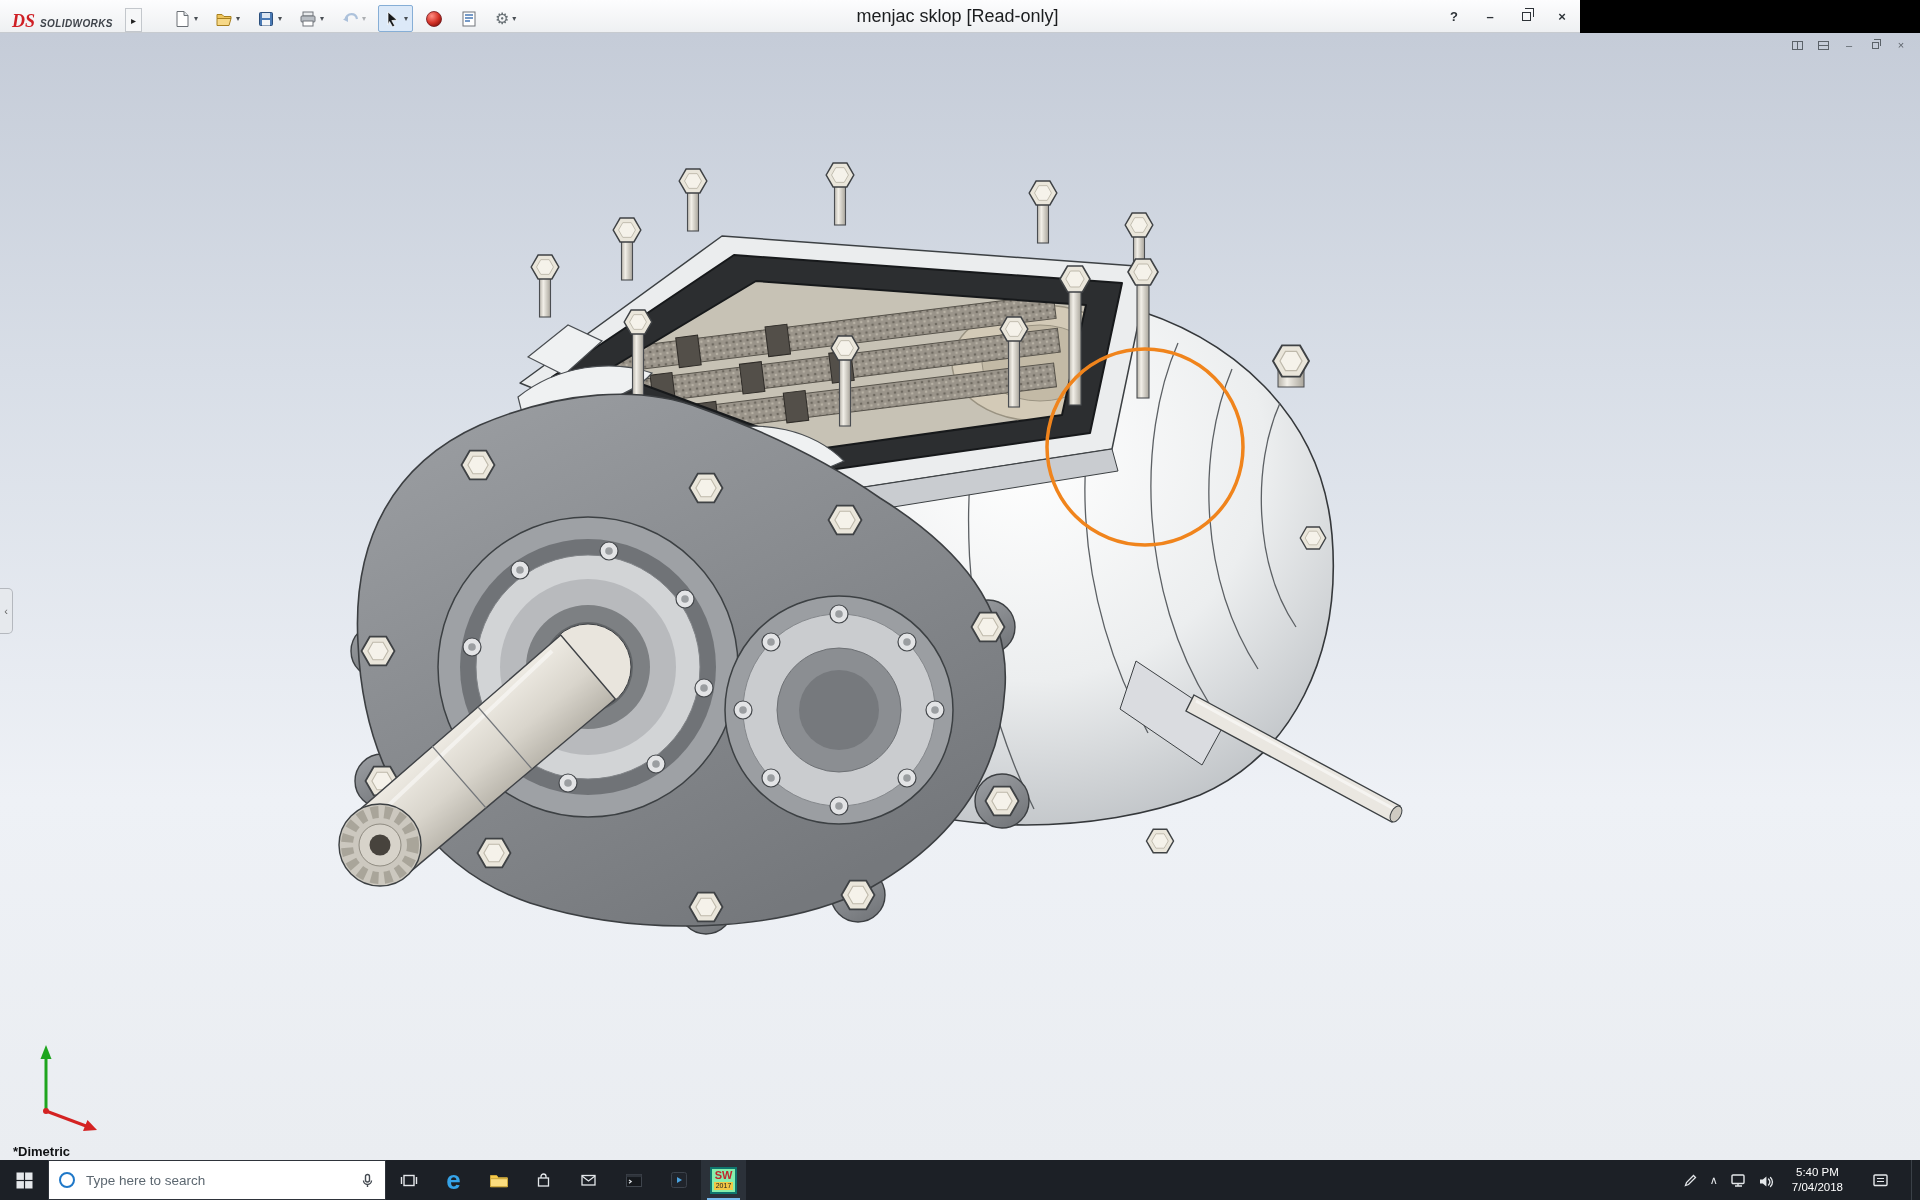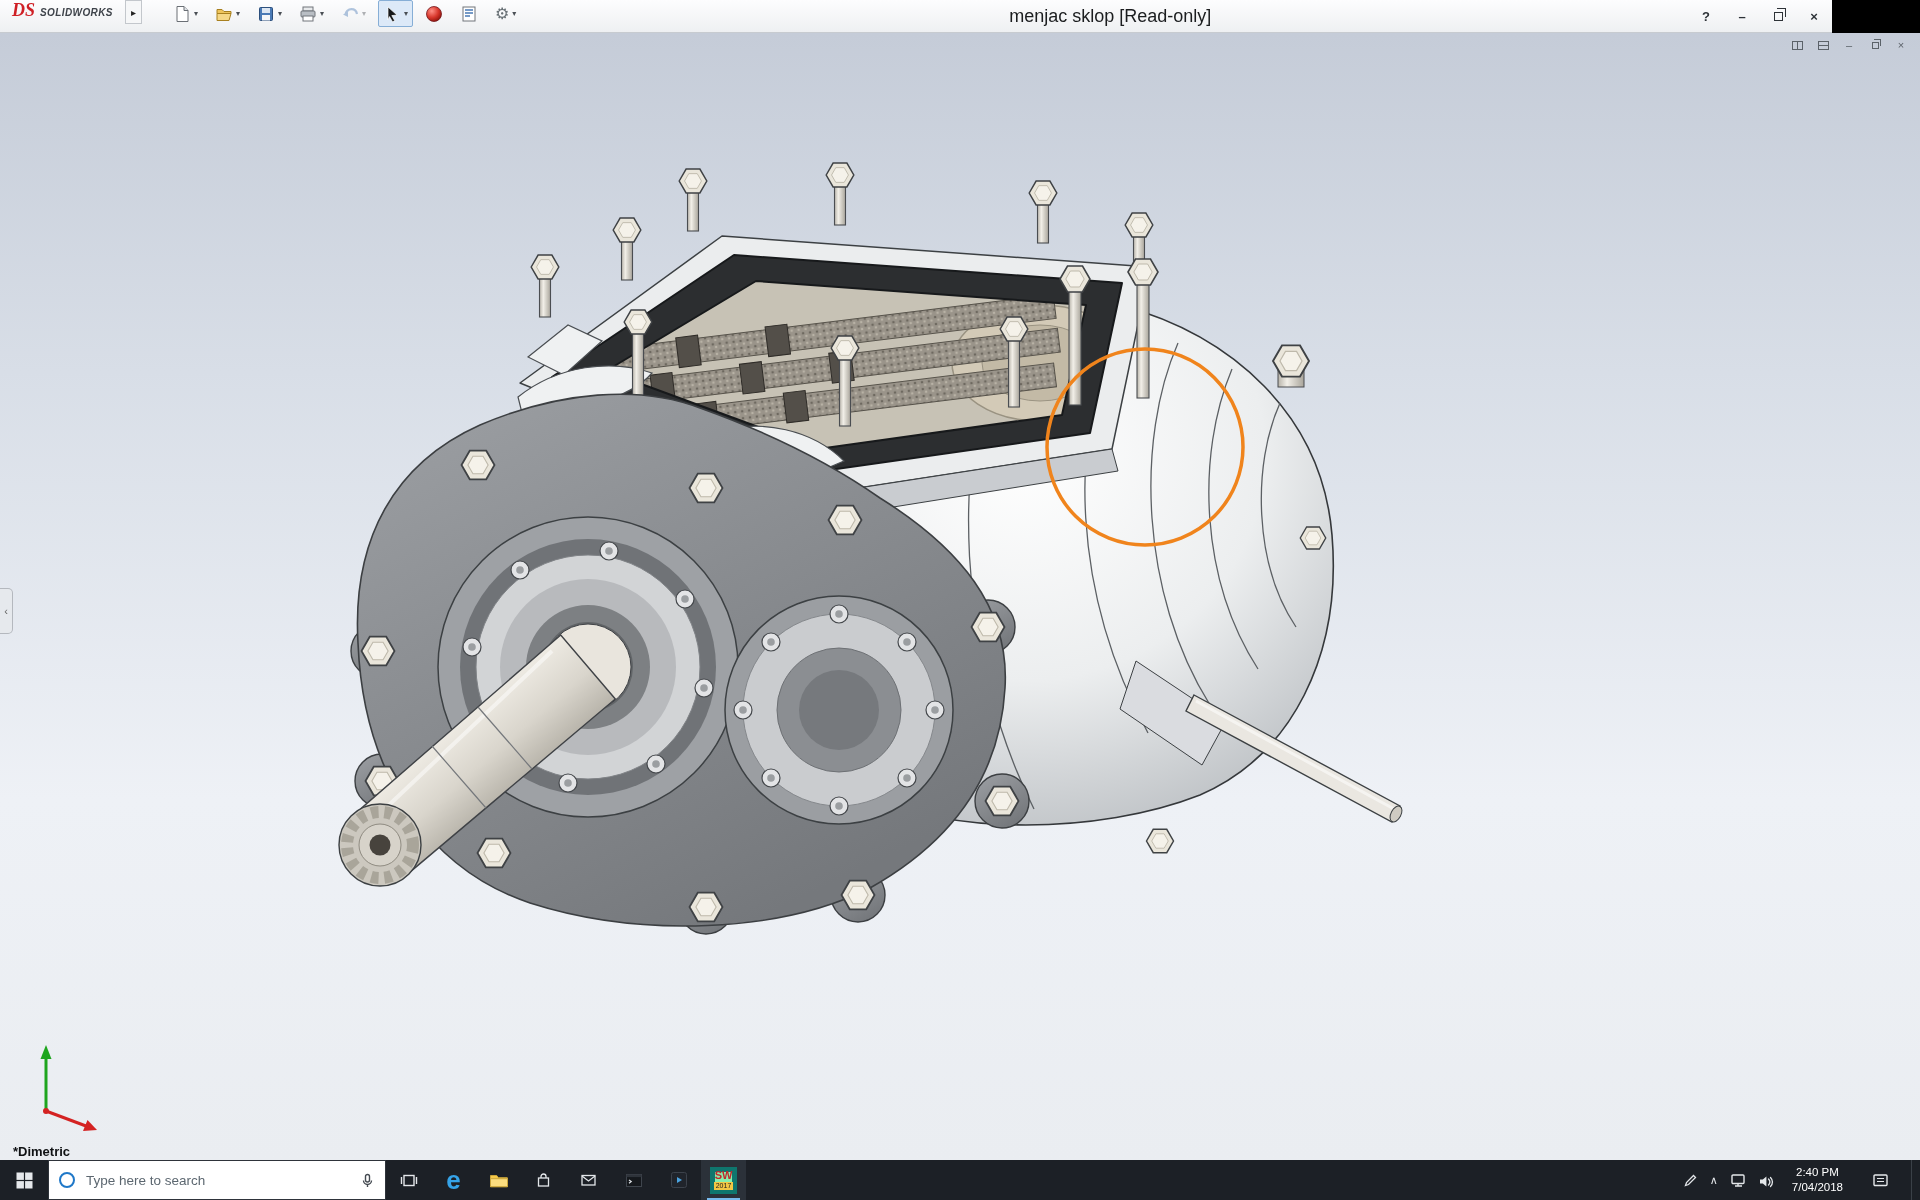--- a/index.html
+++ b/index.html
@@ -1,22 +1,22 @@
 <!DOCTYPE html>
 <html><head>
 <meta charset="utf-8">
 <style>
   html,body{margin:0;padding:0;width:1920px;height:1200px;overflow:hidden;
     font-family:"Liberation Sans",sans-serif;background:#000;}
   *{box-sizing:border-box;}
 
   
-  .titlebar{position:absolute;top:0;left:0;width:1832px;height:33px;
+  .titlebar{position:absolute;top:0;left:0;width:1580px;height:33px;
     background:linear-gradient(#fdfdfe,#eef0f2);border-bottom:1px solid #c7cbd0;
-    display:flex;align-items:flex-start;z-index:20;}
+    display:flex;align-items:flex-end;z-index:20;}
   .brand{display:flex;align-items:baseline;gap:5px;padding:0 8px 0 12px;}
   .brand-ds{color:#cf1f25;font-weight:bold;font-style:italic;font-size:18px;
     font-family:"Liberation Serif",serif;}
   .brand-name{font-weight:bold;font-size:10px;letter-spacing:.4px;color:#3e434a;font-style:italic;}
   .flyout-btn{width:17px;height:24px;display:flex;align-items:center;justify-content:center;
     font-size:10px;color:#222;border:1px solid #c3c7cc;background:#f6f7f8;margin:0 26px 0 4px;}
   .toolbar{display:flex;align-items:center;gap:7px;}
   .tb-btn{display:flex;align-items:center;height:27px;padding:0 4px;gap:3px;border:1px solid transparent;}
   .tb-btn.active{background:#dce9f8;border:1px solid #86aed6;border-radius:2px;}
   .tb-btn.disabled{opacity:.42;}
@@ -57,21 +57,21 @@
   .tb-search{width:338px;background:#ffffff;display:flex;align-items:center;
     padding:0 10px;gap:9px;border:1px solid #2e333a;}
   .search-ring{width:16px;height:16px;border-radius:50%;border:2px solid #1f78c8;flex:none;}
   .search-input{border:none;outline:none;flex:1;font-size:13.5px;color:#333;
     background:transparent;font-family:"Liberation Sans",sans-serif;}
   .search-input::placeholder{color:#5c6770;}
   .tb-app{width:45px;display:flex;align-items:center;justify-content:center;position:relative;}
   .tb-app.active{background:#2b3139;}
   .tb-app.active::after{content:"";position:absolute;bottom:0;left:6px;right:6px;height:2px;background:#76b9ed;}
   .edge-e{font-size:26px;font-weight:bold;color:#35a3e8;line-height:1;}
-  .sw-ic{width:27px;height:27px;background:#86efac;border:5px solid #0f766e;display:flex;
+  .sw-ic{width:27px;height:27px;background:#86efac;border:2px solid #0f766e;display:flex;
     flex-direction:column;align-items:center;justify-content:center;gap:1px;}
   .sw-letters{color:#c1262c;font-weight:bold;font-size:11px;line-height:1;}
   .sw-year{font-size:7px;color:#222;background:#f2c744;padding:0 2px;line-height:1.2;}
   .tb-tray{margin-left:auto;display:flex;align-items:center;gap:12px;padding-right:2px;}
   .tray-ic{display:flex;align-items:center;justify-content:center;}
   .chev{color:#e4e7ea;font-size:11px;}
   .clock{text-align:center;color:#fff;font-size:11.5px;line-height:1.3;padding:0 6px;}
   .action-btn{width:38px;height:100%;display:flex;align-items:center;justify-content:center;}
   .show-desktop{width:7px;height:100%;border-left:1px solid #3a4047;}
 </style>
@@ -497,21 +497,21 @@
         <path d="M5 14h7M8 11.5V14" stroke="#e4e7ea" stroke-width="1.4"></path>
       </svg>
     </span>
     <span class="tray-ic">
       <svg width="16" height="15">
         <path d="M2 6.5v4h2.8l3.6 3V3.5l-3.6 3z" fill="#e4e7ea"></path>
         <path d="M10.5 6c1.6 1.7 1.6 4.3 0 6M12.5 4.5c2.6 2.6 2.6 6.4 0 9" stroke="#e4e7ea" stroke-width="1.3" fill="none" stroke-linecap="round"></path>
       </svg>
     </span>
     <div class="clock">
-      <div>2:40 PM</div>
+      <div>5:40 PM</div>
       <div>7/04/2018</div>
     </div>
     <div class="action-btn">
       <svg width="17" height="16">
         <rect x="2" y="3" width="13" height="10.5" rx="1" fill="none" stroke="#e4e7ea" stroke-width="1.4"></rect>
         <path d="M5 6.5h7M5 9.5h7" stroke="#e4e7ea" stroke-width="1.2"></path>
       </svg>
     </div>
     <div class="show-desktop"></div>
   </div>

